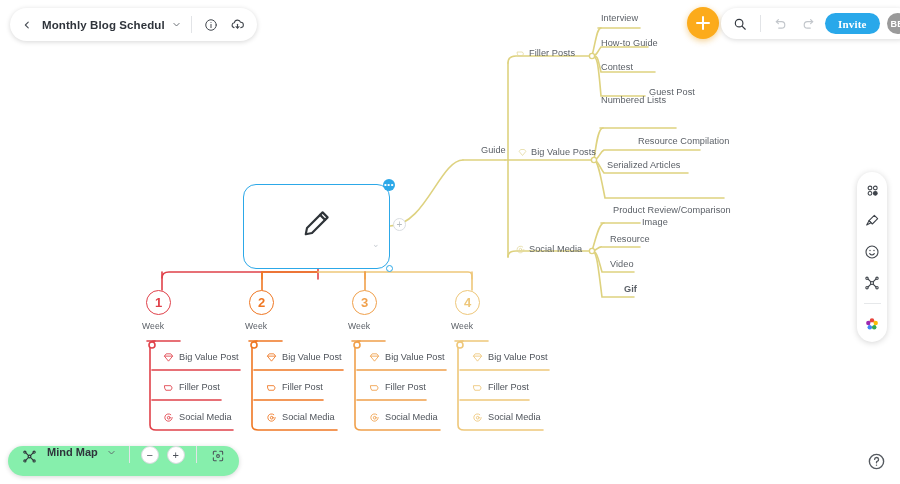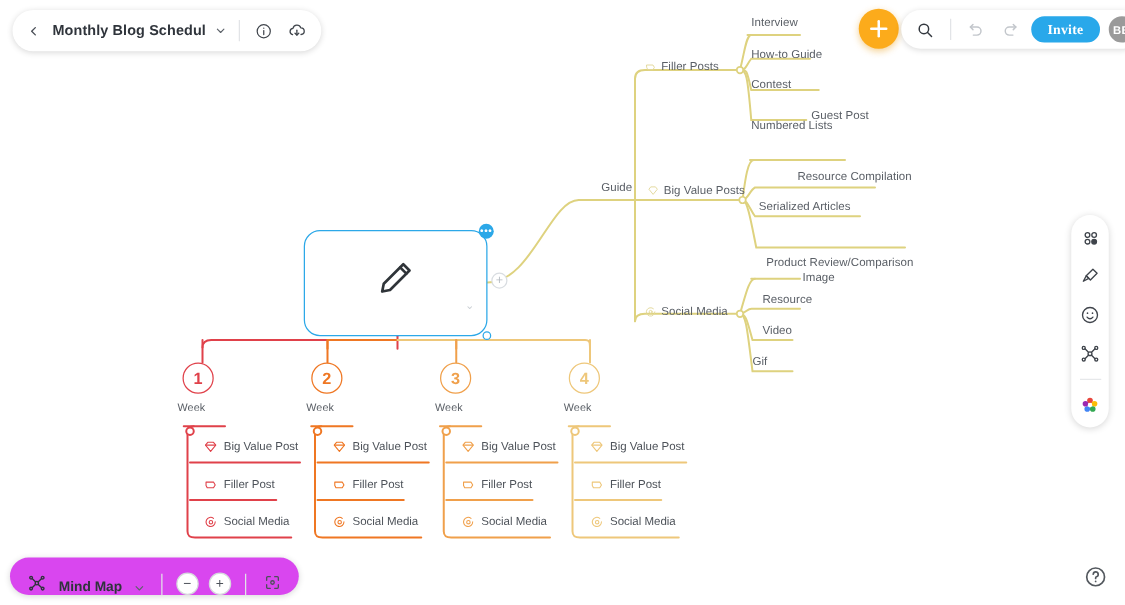--- a/index.html
+++ b/index.html
@@ -68,22 +68,22 @@
     position:absolute; left: 857px; top: 172px; width: 30px;
     background:#fff; border-radius: 15px; box-shadow: 0 1px 6px rgba(0,0,0,.17);
     padding: 7px 0; display:flex; flex-direction:column; align-items:center; gap: 9px;
   }
   .rail-item { width: 22px; height: 22px; display:flex; align-items:center; justify-content:center; cursor:pointer; color:#3f444b;}
   .rail-sep { width: 17px; height:1px; background:#e6e8ea; }
 
   
   .bottom-bar {
     position:absolute; left: 8px; bottom: 8px; height: 30px;
-    display:flex; align-items:flex-end; gap:8px; padding: 0 11px;
-    background:#d946ef; border-radius: 15px; box-shadow: 0 1px 5px rgba(0,0,0,.16);
+    display:flex; align-items:flex-start; gap:8px; padding: 0 11px;
+    background:#86efac; border-radius: 15px; box-shadow: 0 1px 5px rgba(0,0,0,.16);
   }
   .bb-label { font-size: 11px; font-weight: 600; color:#2f343b; cursor:pointer;}
   .zoom-btn {
     width: 18px; height:18px; border-radius:50%; border:1px solid #d7dadd;
     display:flex; align-items:center; justify-content:center; font-size:11px; color:#4b5058;
     cursor:pointer; background:#fff; line-height:1;
   }
   .help-btn {
     position:absolute; right: 13px; bottom: 12px; width: 22px; height:22px;
     display:flex; align-items:center; justify-content:center; cursor:pointer; color:#54595f;
@@ -265,21 +265,21 @@
     <span class="lbl-icon">
       <svg width="9" height="9" viewBox="0 0 24 24" fill="none" stroke="#e2d79a" stroke-width="2" stroke-linecap="round">
         <path d="M21 12a9 9 0 1 1-3-6.7"></path>
           <circle cx="12" cy="12" r="3.2"></circle>
       </svg>
     </span><span>Social Media</span>
   </div>
   <div class="lbl lbl-yellow" style="left:601px; top:217px;margin-left:41px;">Image</div>
   <div class="lbl lbl-yellow" style="left:610px; top:234px;">Resource</div>
   <div class="lbl lbl-yellow" style="left:610px; top:259px;">Video</div>
-  <div class="lbl lbl-yellow" style="left:602px; top:284px;">Gif</div>
+  <div class="lbl lbl-yellow" style="left:624px; top:284px;font-weight:bold;">Gif</div>
 
   <div class="week-num" style="left:146px; top:290px; color:#e0414a;">1</div>
   <div class="week-word" style="left:142px; top:321px;">Week</div>
   <div class="week-item" style="left:163px; top:352px;">
     <span class="gi">
       <svg width="11" height="11" viewBox="0 0 24 24" fill="none" stroke="#e0414a" stroke-width="1.9" stroke-linejoin="round">
           <path d="M3 9l4-5h10l4 5-9 11z"></path>
           <path d="M3 9h18"></path>
         </svg>
     </span><span>Big Value Post</span>

